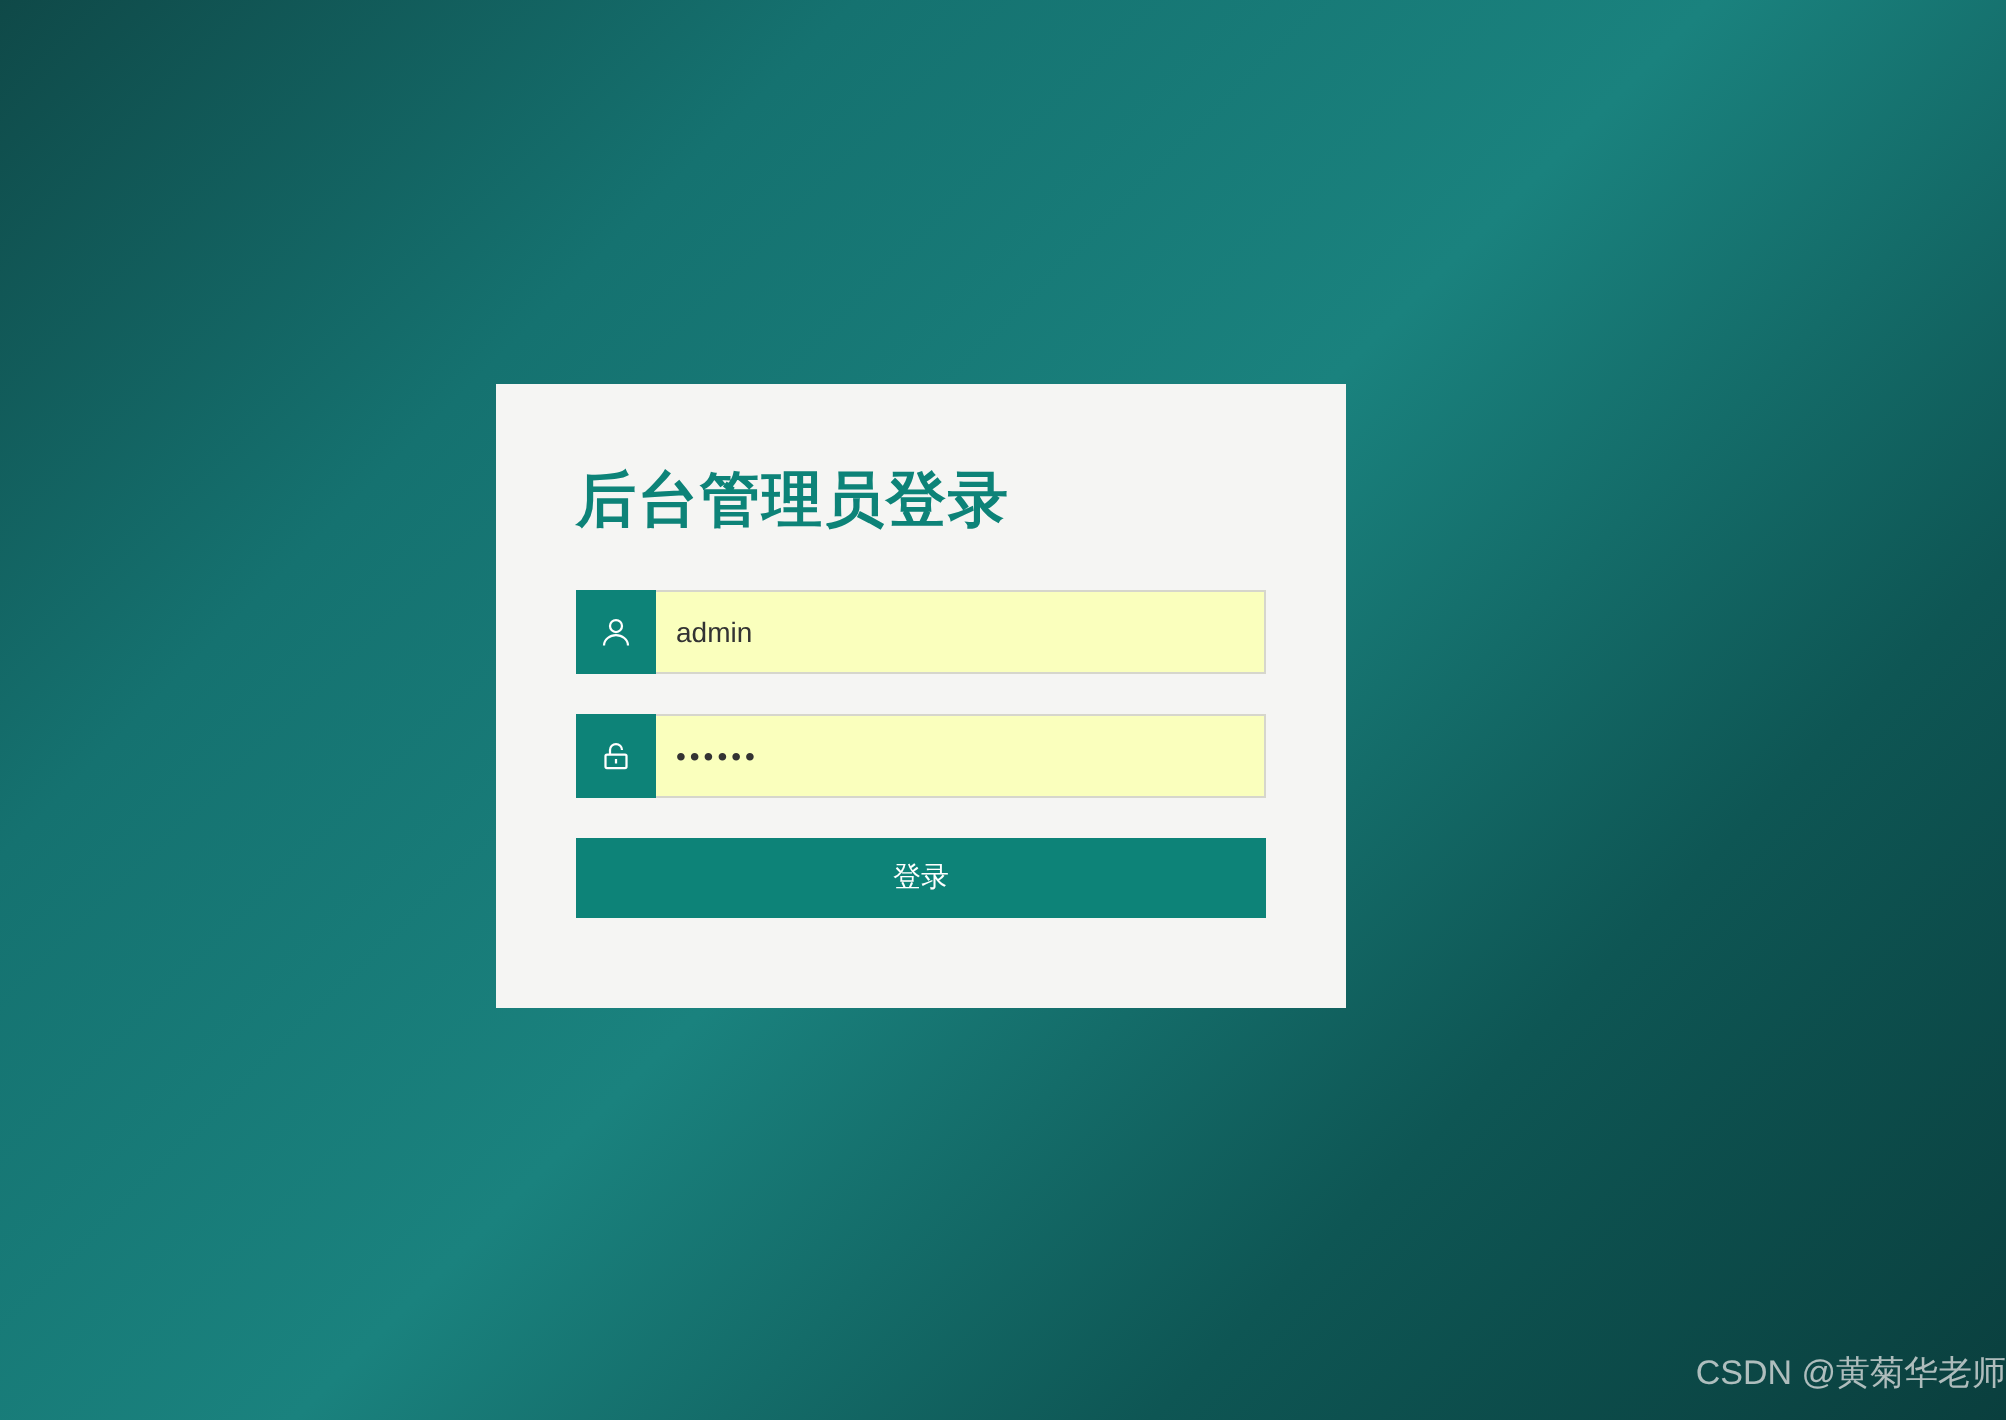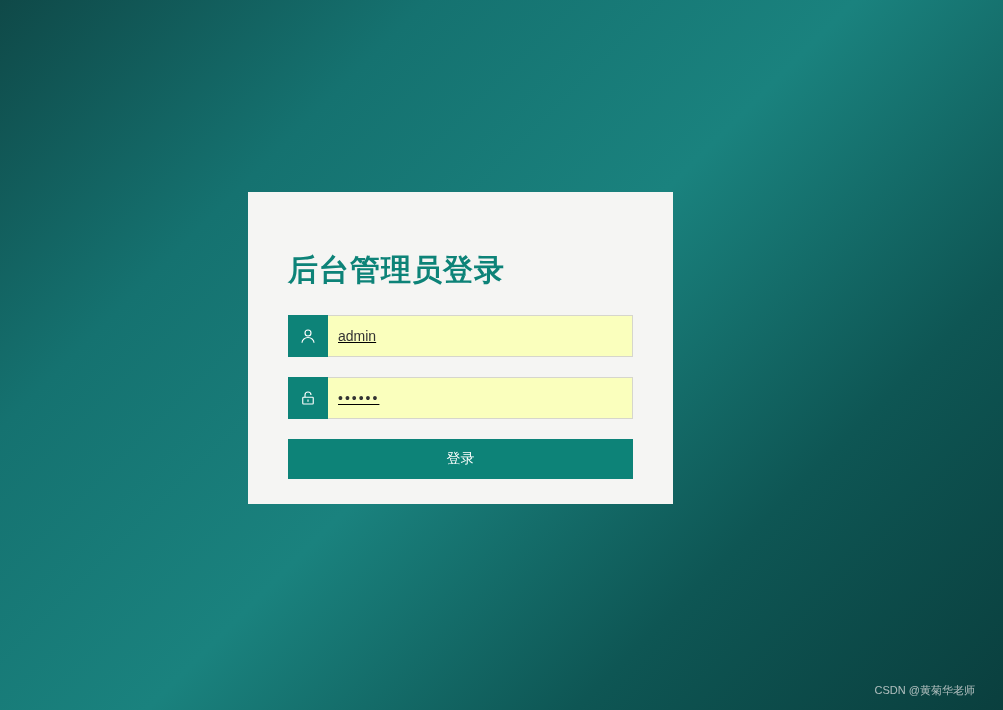--- a/index.html
+++ b/index.html
@@ -26,28 +26,26 @@
       background: #f5f5f3;
       padding: 38px 40px 40px 40px;
     }
 
     .login-title {
       color: #0d8378;
       font-size: 30px;
       font-weight: bold;
       margin-bottom: 24px;
       letter-spacing: 1px;
-      margin-top: 20px;
     }
 
     .input-row {
       display: flex;
       margin-bottom: 20px;
       height: 42px;
-      text-decoration: underline;
     }
 
     .input-icon {
       width: 40px;
       height: 42px;
       background: #0d8378;
       display: flex;
       align-items: center;
       justify-content: center;
       flex-shrink: 0;
@@ -84,24 +82,24 @@
       background: #0d8378;
       color: #ffffff;
       border: none;
       font-size: 14px;
       cursor: pointer;
       font-family: Liberation Serif, serif;
     }
 
     .watermark {
       position: absolute;
-      right: 28px;
+      right: 0;
       bottom: 12px;
       color: rgba(230, 230, 230, 0.75);
-      font-size: 11px;
+      font-size: 17px;
       white-space: nowrap;
     }
   </style>
 </head>
 <body>
 
 <div class="login-panel">
   <h1 class="login-title">后台管理员登录</h1>
 
   <div class="input-row">

